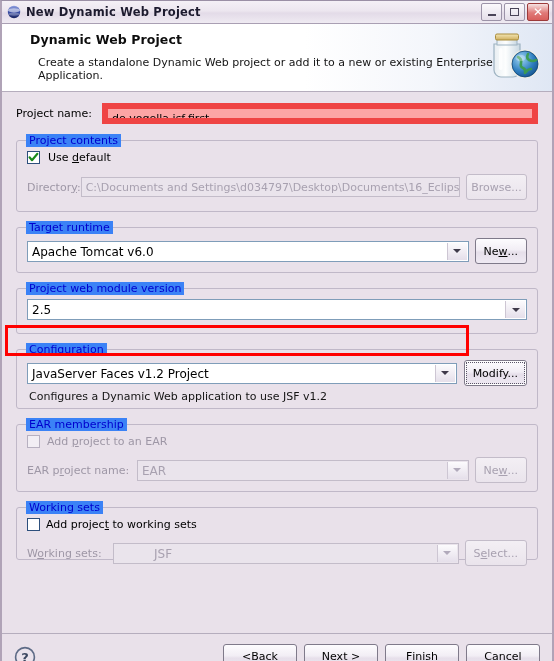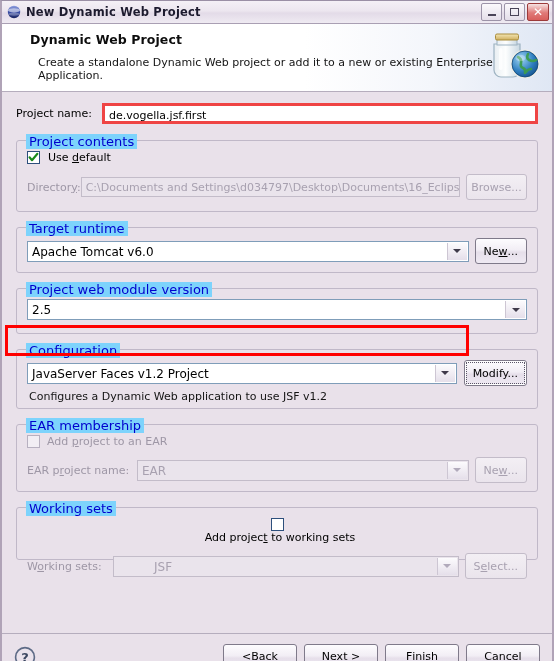--- a/index.html
+++ b/index.html
@@ -85,22 +85,22 @@
   }
 
   .row { display: flex; align-items: center; }
 
   .field-label { font-size: 11px; color: #000; white-space: nowrap; }
   .field-label.disabled { color: #9e97a6; }
 
   .textbox {
     box-sizing: border-box;
     height: 20px;
-    background: #ffffff;
-    border: 3px solid #ef4444;
+    background: #fca5a5;
+    border: 6px solid #ef4444;
     font-size: 11px;
     color: #000;
     padding: 2px 4px 0 4px;
     line-height: 16px;
     white-space: nowrap; overflow: hidden;
   }
   .textbox.disabled {
     background: #eae4ec;
     border: 1px solid #c3bcc9;
     color: #a8a1b0;
@@ -111,23 +111,23 @@
     position: relative;
     border: 1px solid #c0b8c8;
     border-radius: 3px;
     box-sizing: border-box;
     margin-top: 14px;
     padding: 12px 10px 10px 10px;
   }
   .group > .group-title {
     position: absolute;
     top: -7px; left: 9px;
-    background: #7dd3fc;
+    background: #3b82f6;
     padding: 0 3px;
-    font-size: 13px;
+    font-size: 11px;
     color: #0000cd;
     white-space: nowrap;
   }
 
   
   .combo {
     position: relative;
     box-sizing: border-box;
     height: 21px;
     background: #ffffff;
@@ -377,21 +377,21 @@
         <div class="btn disabled" style="margin-left:6px; min-width:46px;">
             <span>Ne</span>
             <span class="u">w</span>
             <span>...</span>
           </div>
       </div>
     </div>
 
     <div class="group" style="margin-top:15px; height:53px;">
       <span class="group-title">Working sets</span>
-      <div class="row" style="margin-top:-2px;flex-direction:column;">
+      <div class="row" style="margin-top:-2px;">
         <span class="checkbox"></span>
         <span class="field-label" style="margin-left:6px;"><span>Add projec</span><span class="u">t</span><span> to working sets</span></span>
       </div>
       <div class="row" style="margin-top:9px;">
         <span class="field-label disabled" style="width:86px;"><span>W</span><span class="u">o</span><span>rking sets:</span></span>
         <div class="combo disabled" style="flex:1 1 auto;padding-left:40px;">
           <span>JSF</span>
           <span class="arrow-box">
               <span class="caret"></span>
             </span>

